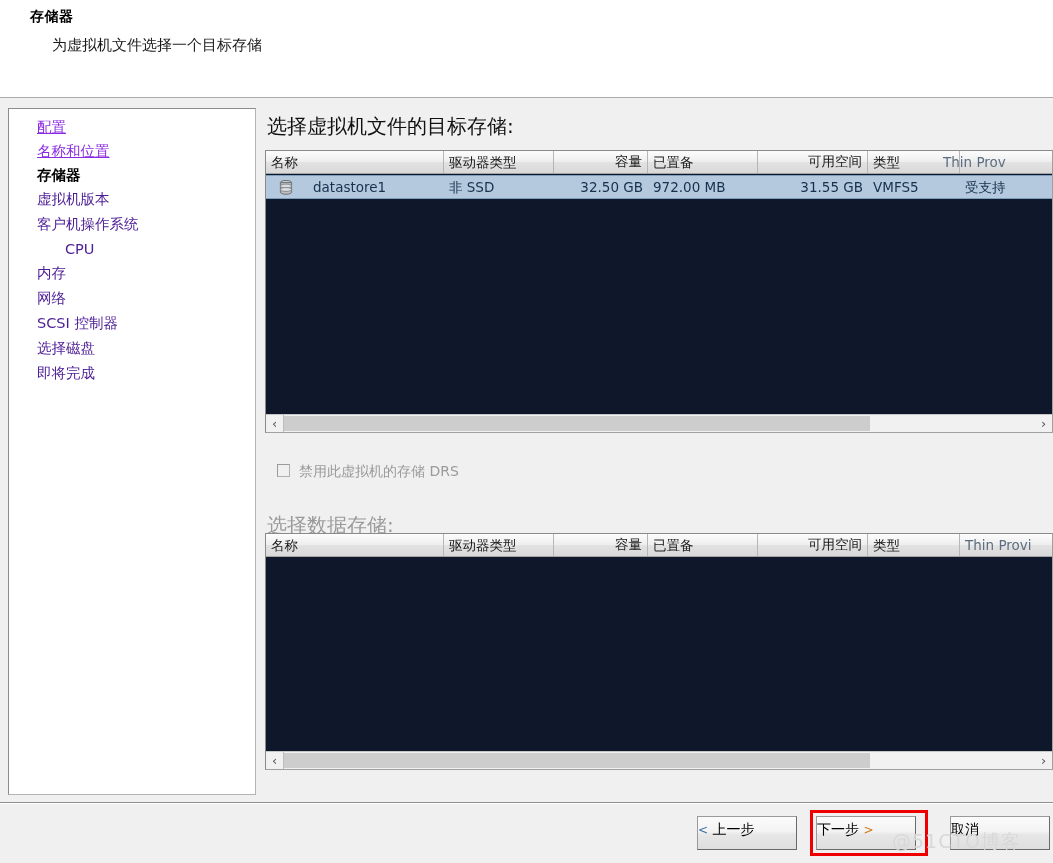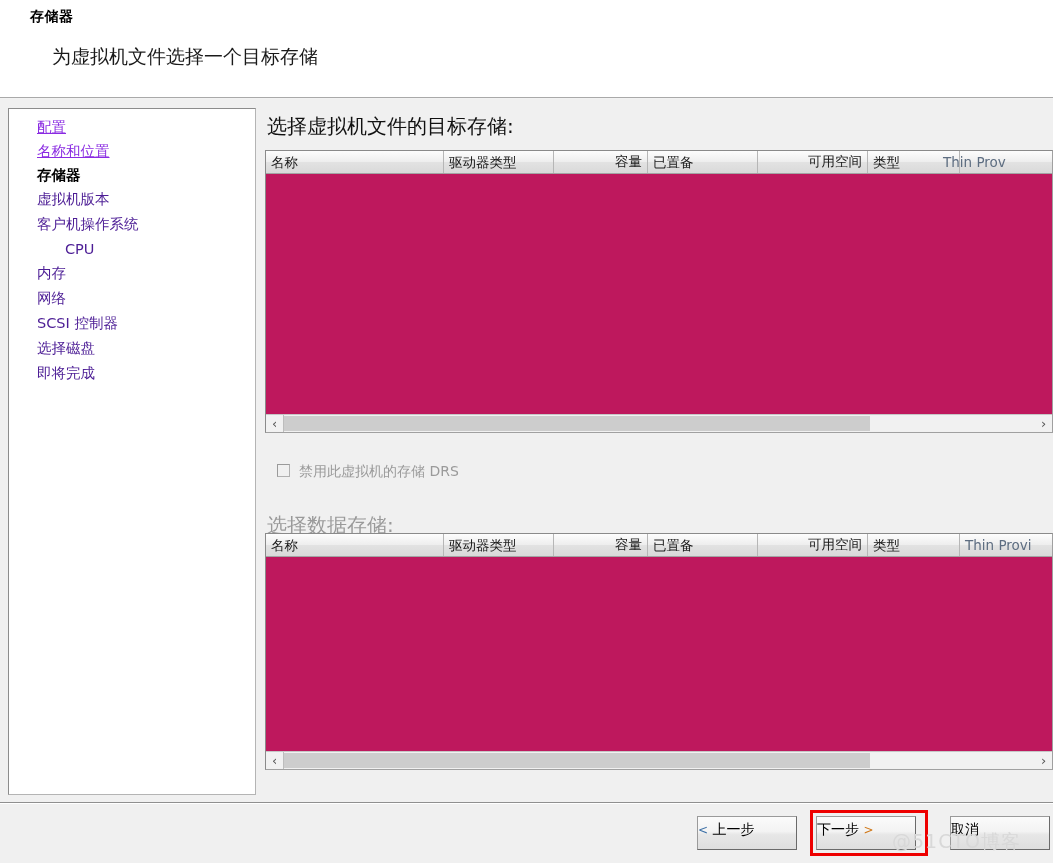--- a/index.html
+++ b/index.html
@@ -28,22 +28,22 @@
   #header-title {
     position: absolute;
     left: 30px; top: 8px;
     font-size: 14px;
     font-weight: bold;
     color: #000;
     letter-spacing: 0.5px;
   }
   #header-subtitle {
     position: absolute;
-    left: 52px; top: 44px;
-    font-size: 19px;
+    left: 52px; top: 36px;
+    font-size: 15px;
     color: #1a1a1a;
   }
   #header-rule {
     position: absolute;
     left: 0; top: 97px;
     width: 1053px;
     height: 2px;
     background: linear-gradient(to bottom, #a9a9a9 0px, #a9a9a9 1px, #f2f2f2 1px, #f2f2f2 2px);
   }
 
@@ -108,21 +108,21 @@
   #label-select-datastore {
     left: 2px; top: 404px;
     color: #9a9a9a;
   }
 
   
   .table-box {
     position: absolute;
     left: 0;
     width: 788px;
-    background: #be185d;
+    background: #0f172a;
     border: 1px solid #a0a0a0;
     border-top-color: #8a8a8a;
     border-left-color: #8a8a8a;
     box-sizing: border-box;
     overflow: hidden;
   }
   #table-box-1 { top: 42px;  height: 283px; }
   #table-box-2 { top: 425px; height: 237px; }
 
   .thead {
@@ -331,20 +331,35 @@
       <div class="thead">
         <div class="th" style="left:0px;   width:178px;">名称</div>
         <div class="th" style="left:178px; width:110px;">驱动器类型</div>
         <div class="th right" style="left:288px; width:94px;">容量</div>
         <div class="th" style="left:382px; width:110px;">已置备</div>
         <div class="th right" style="left:492px; width:110px;">可用空间</div>
         <div class="th" style="left:602px; width:92px;">类型</div>
         <div class="th thin" style="left:672px; width:94px;">Thin Prov</div>
       </div>
 
+      <div class="trow selected" style="top:24px;">
+        <svg class="ds-icon" viewBox="0 0 16 15">
+          <ellipse cx="8" cy="2.6" rx="5.6" ry="2.2" fill="#c9cdd2" stroke="#6e7377" stroke-width="1"></ellipse>
+          <path d="M2.4 2.6 V12.2 C2.4 13.4 5 14.3 8 14.3 C11 14.3 13.6 13.4 13.6 12.2 V2.6 Z" fill="#b9bec4" stroke="#6e7377" stroke-width="1"></path>
+          <ellipse cx="8" cy="6.1" rx="5.6" ry="2.0" fill="#d9dde1" stroke="#7b8084" stroke-width="0.8"></ellipse>
+          <ellipse cx="8" cy="9.5" rx="5.6" ry="2.0" fill="#d9dde1" stroke="#7b8084" stroke-width="0.8"></ellipse>
+        </svg>
+        <div class="td" style="left:42px;  width:136px;">datastore1</div>
+        <div class="td" style="left:178px; width:110px;">非 SSD</div>
+        <div class="td right" style="left:288px; width:94px;">32.50 GB</div>
+        <div class="td" style="left:382px; width:110px;">972.00 MB</div>
+        <div class="td right" style="left:492px; width:110px;">31.55 GB</div>
+        <div class="td" style="left:602px; width:92px;">VMFS5</div>
+        <div class="td" style="left:694px; width:94px;">受支持</div>
+      </div>
 
       <div class="hscroll" style="top:263px;">
         <div class="arrow left">‹</div>
         <div class="thumb" style="width:586px;"></div>
         <div class="arrow right">›</div>
       </div>
     </div>
 
     <div id="drs-row">
       <div id="drs-checkbox"></div>

